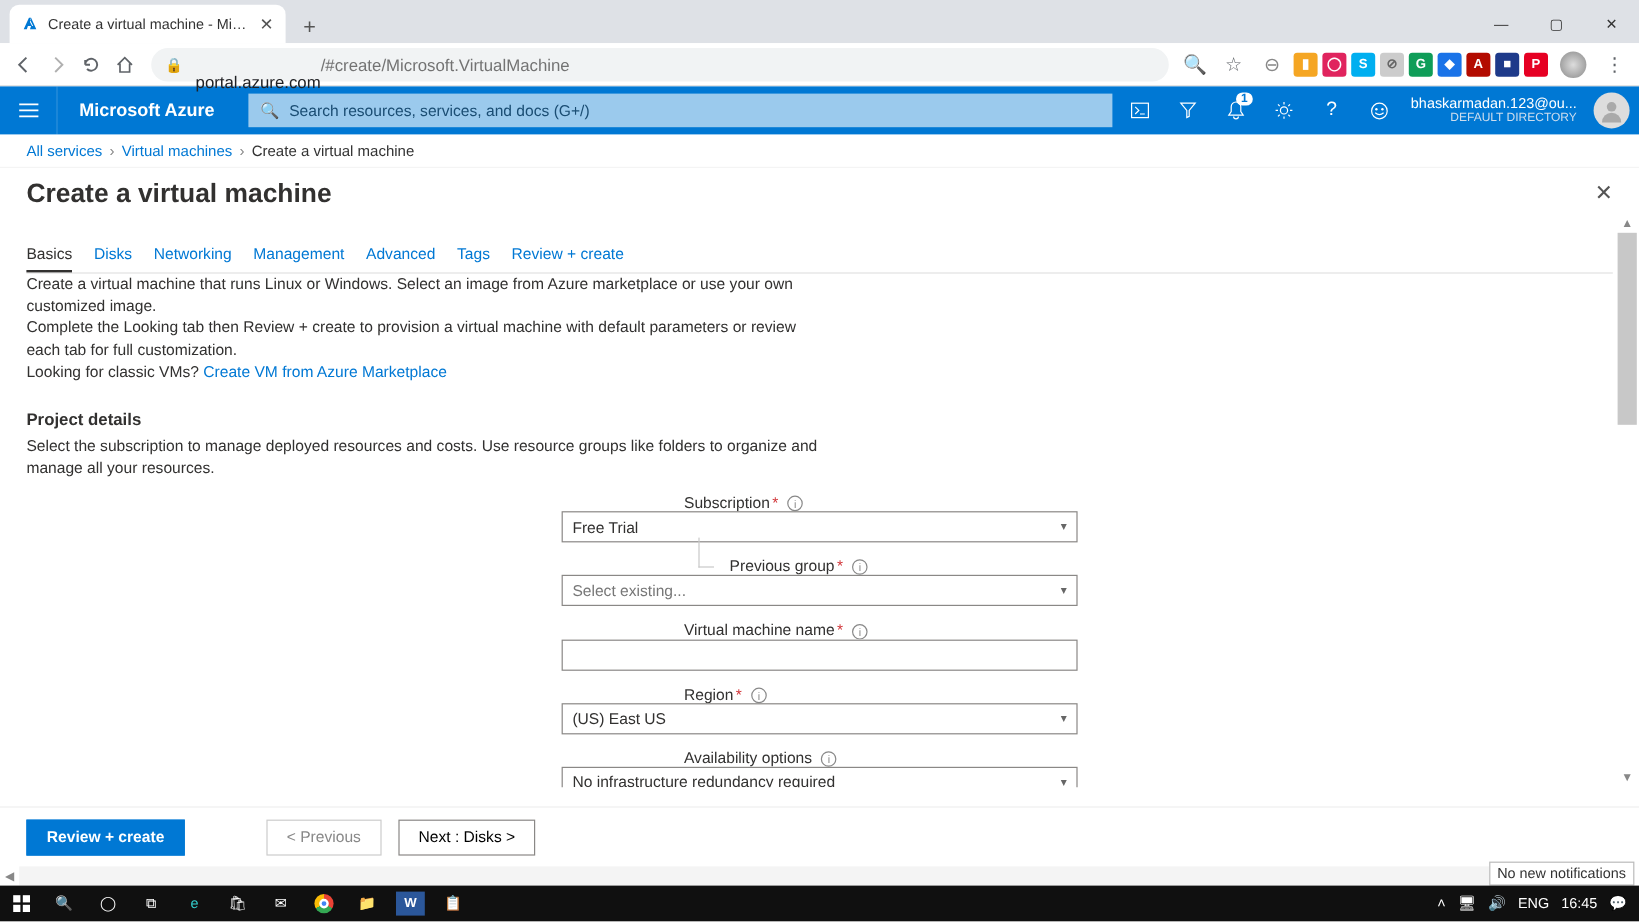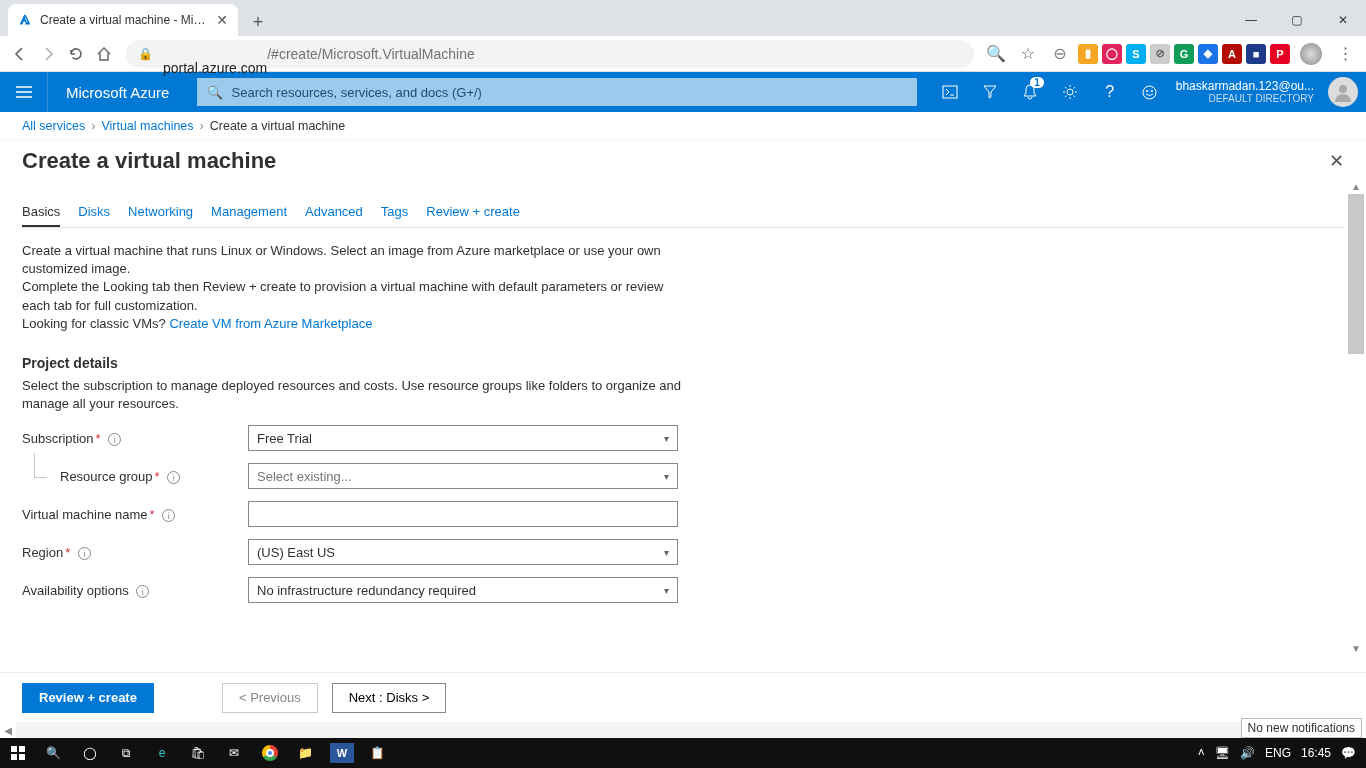--- a/index.html
+++ b/index.html
@@ -24,21 +24,21 @@
   .addrbox .host { color:#202124;margin-top:28px; }
   .addrbox .path { color:#737373; }
   .exts { display:flex; align-items:center; gap:4px; }
   .ext-icon { width:20px; height:20px; border-radius:3px; display:flex; align-items:center; justify-content:center; font-size:11px; font-weight:bold; color:#fff; }
   .avatar-c { width:22px; height:22px; border-radius:50%; background:radial-gradient(circle,#ddd,#888); margin:0 6px; }
   .dots { color:#5f6368; font-size:16px; letter-spacing:1px; }
 
   
   .az-top { height:40px; background:#0078d4; display:flex; align-items:center; color:#fff; }
   .hamburger { width:48px; height:40px; display:flex; align-items:center; justify-content:center; border-right:1px solid rgba(255,255,255,.18); }
-  .brand { font-size:15px; font-weight:400; padding:0 18px; }
+  .brand { font-size:15px; font-weight:700; padding:0 18px; }
   .az-search { flex:0 0 720px; height:28px; background:#9bcaed; color:#1a4d73; display:flex; align-items:center; padding:0 10px; font-size:13px; margin-left:10px; }
   .az-search span.icon { margin-right:8px; }
   .az-icons { margin-left:auto; display:flex; align-items:center; }
   .az-icons .ic { width:40px; height:40px; display:flex; align-items:center; justify-content:center; position:relative; }
   .badge { position:absolute; top:5px; right:6px; background:#fff; color:#0078d4; font-size:10px; font-weight:bold; border-radius:8px; padding:0 4px; }
   .acct { text-align:right; padding:0 6px; font-size:12px; line-height:1.2; }
   .acct .sub { font-size:10px; color:#cde; }
   .avatar-a { width:30px; height:30px; border-radius:50%; background:#ddd; margin:0 8px; display:flex; align-items:center; justify-content:center; }
 
   
@@ -57,27 +57,27 @@
   .content { padding:0 22px; height:478px; overflow:hidden; font-size:13px; color:#323130; }
   .vscroll { position:absolute; right:2px; top:0; width:16px; height:478px; }
   .vscroll .up,.vscroll .down { height:16px; display:flex; align-items:center; justify-content:center; color:#888; font-size:10px; }
   .vscroll .thumb { background:#c8c8c8; width:16px; height:160px; }
 
   
   .tabs { display:flex; gap:18px; border-bottom:1px solid #e1e1e1; margin-top:20px; }
   .tabs .t { padding:6px 0; font-size:13px; color:#0078d4; cursor:pointer; }
   .tabs .t.active { color:#323130; border-bottom:2px solid #323130; font-weight:400; }
 
-  .intro { margin-top:14px; max-width:660px; line-height:1.4; }
+  .intro { max-width:660px; line-height:1.4; }
   .intro a { color:#0078d4; text-decoration:none; }
 
   .section-h { font-weight:600; font-size:14px; margin-top:22px; }
   .section-d { margin-top:6px; max-width:660px; line-height:1.4; }
 
-  .field { display:flex; align-items:center; margin-top:12px; }
+  .field { display:flex; align-items:center; margin-top:12px;flex-direction:column; }
   .field.indent .flabel { padding-left:38px; position:relative; }
   .field.indent .flabel::before { content:""; position:absolute; left:12px; top:-16px; width:12px; height:24px; border-left:1px solid #c8c8c8; border-bottom:1px solid #c8c8c8; }
   .flabel { width:226px; font-size:13px; }
   .req { color:#d13438; margin-left:2px; }
   .info { display:inline-block; width:13px; height:13px; border:1px solid #888; border-radius:50%; color:#888; font-size:9px; text-align:center; line-height:12px; margin-left:4px; vertical-align:middle; }
   .sel,.inp { width:430px; height:26px; border:1px solid #8a8886; font-size:13px; padding:0 8px; display:flex; align-items:center; justify-content:space-between; color:#323130; }
   .sel .chev { color:#666; font-size:10px; }
   .sel.placeholder { color:#777; }
   .createnew { margin-left:226px; margin-top:4px; font-size:13px; }
   .createnew a { color:#0078d4; text-decoration:none; }
@@ -258,21 +258,21 @@
 
   <div class="field">
     <div class="flabel"><span>Subscription</span><span class="req">*</span> <span class="info">i</span></div>
     <div class="sel">
           <span>Free Trial</span>
           <span class="chev">▾</span>
         </div>
   </div>
 
   <div class="field indent">
-    <div class="flabel"><span>Resource group</span><span class="req">*</span> <span class="info">i</span></div>
+    <div class="flabel"><span>Previous group</span><span class="req">*</span> <span class="info">i</span></div>
     <div class="sel placeholder">
           <span>Select existing...</span>
           <span class="chev">▾</span>
         </div>
   </div>
 
 
   <div class="field">
     <div class="flabel"><span>Virtual machine name</span><span class="req">*</span> <span class="info">i</span></div>
     <input class="inp" type="text" style="">

